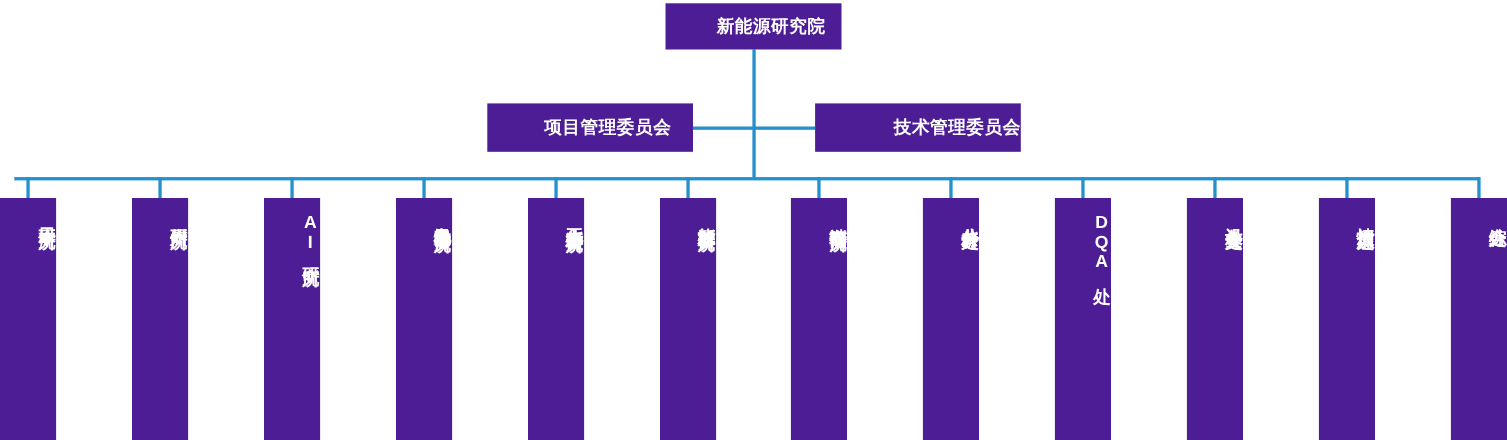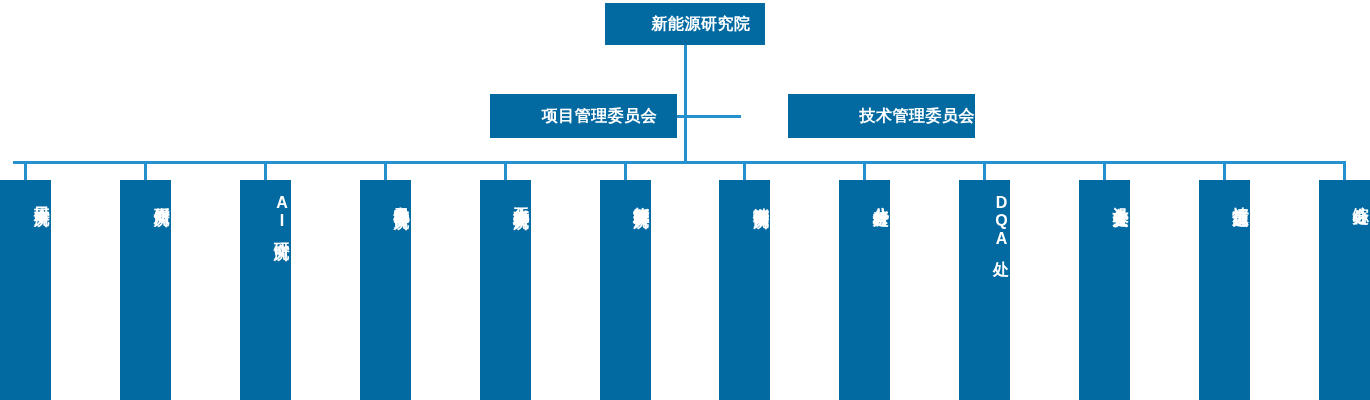--- a/index.html
+++ b/index.html
@@ -16,21 +16,21 @@
     position: relative;
     width: 1370px;
     height: 400px;
     background: #ffffff;
     overflow: hidden;
   }
 
   
   .node {
     position: absolute;
-    background: #0369a1;
+    background: #4c1d95;
     color: #ffffff;
     font-weight: bold;
     box-sizing: border-box;
     display: flex;
     align-items: center;
     justify-content: center;
     padding-left: 32px;
   }
 
   
@@ -43,21 +43,20 @@
     letter-spacing: 0.5px;
   }
 
   
   .node-committee {
     top: 94px;
     width: 187px;
     height: 44px;
     font-size: 16px;
     letter-spacing: 0.5px;
-    margin-left: 47px;
   }
   .node-committee.left  { left: 443px; }
   .node-committee.right { left: 741px; justify-content: flex-end; }
 
   
   .node-dept {
     top: 180px;
     width: 51px;
     height: 220px;
     font-size: 16px;

